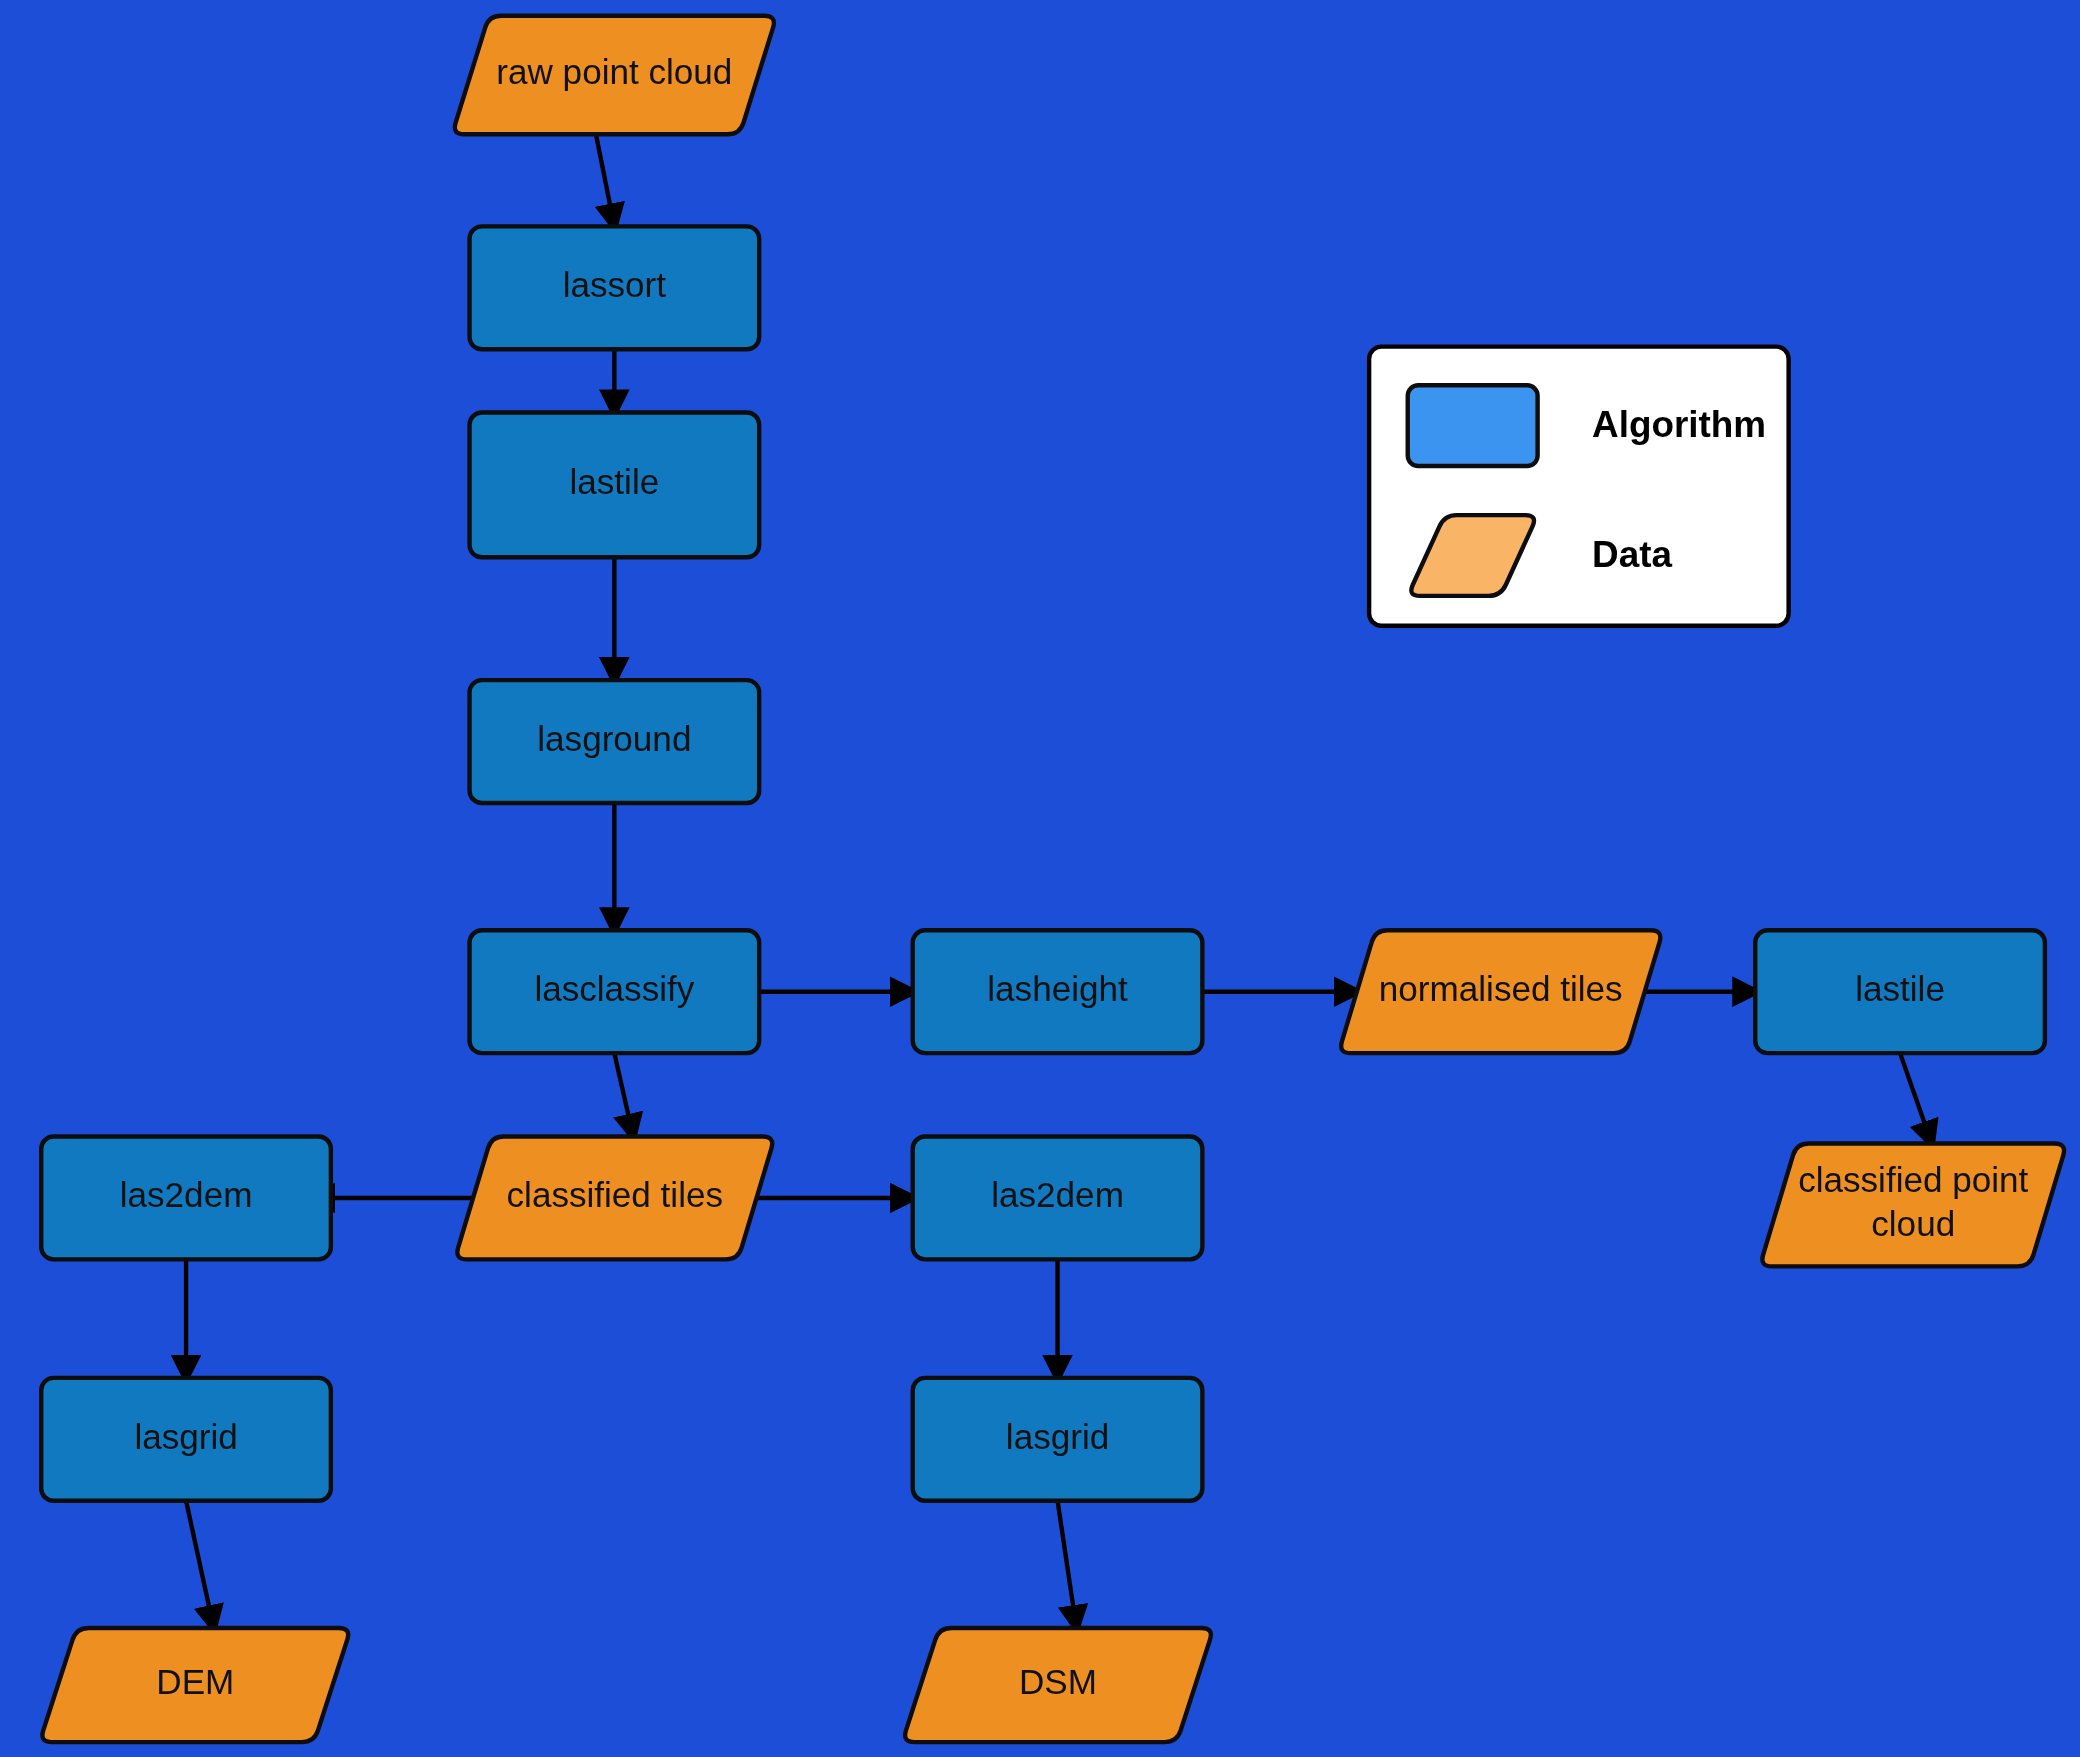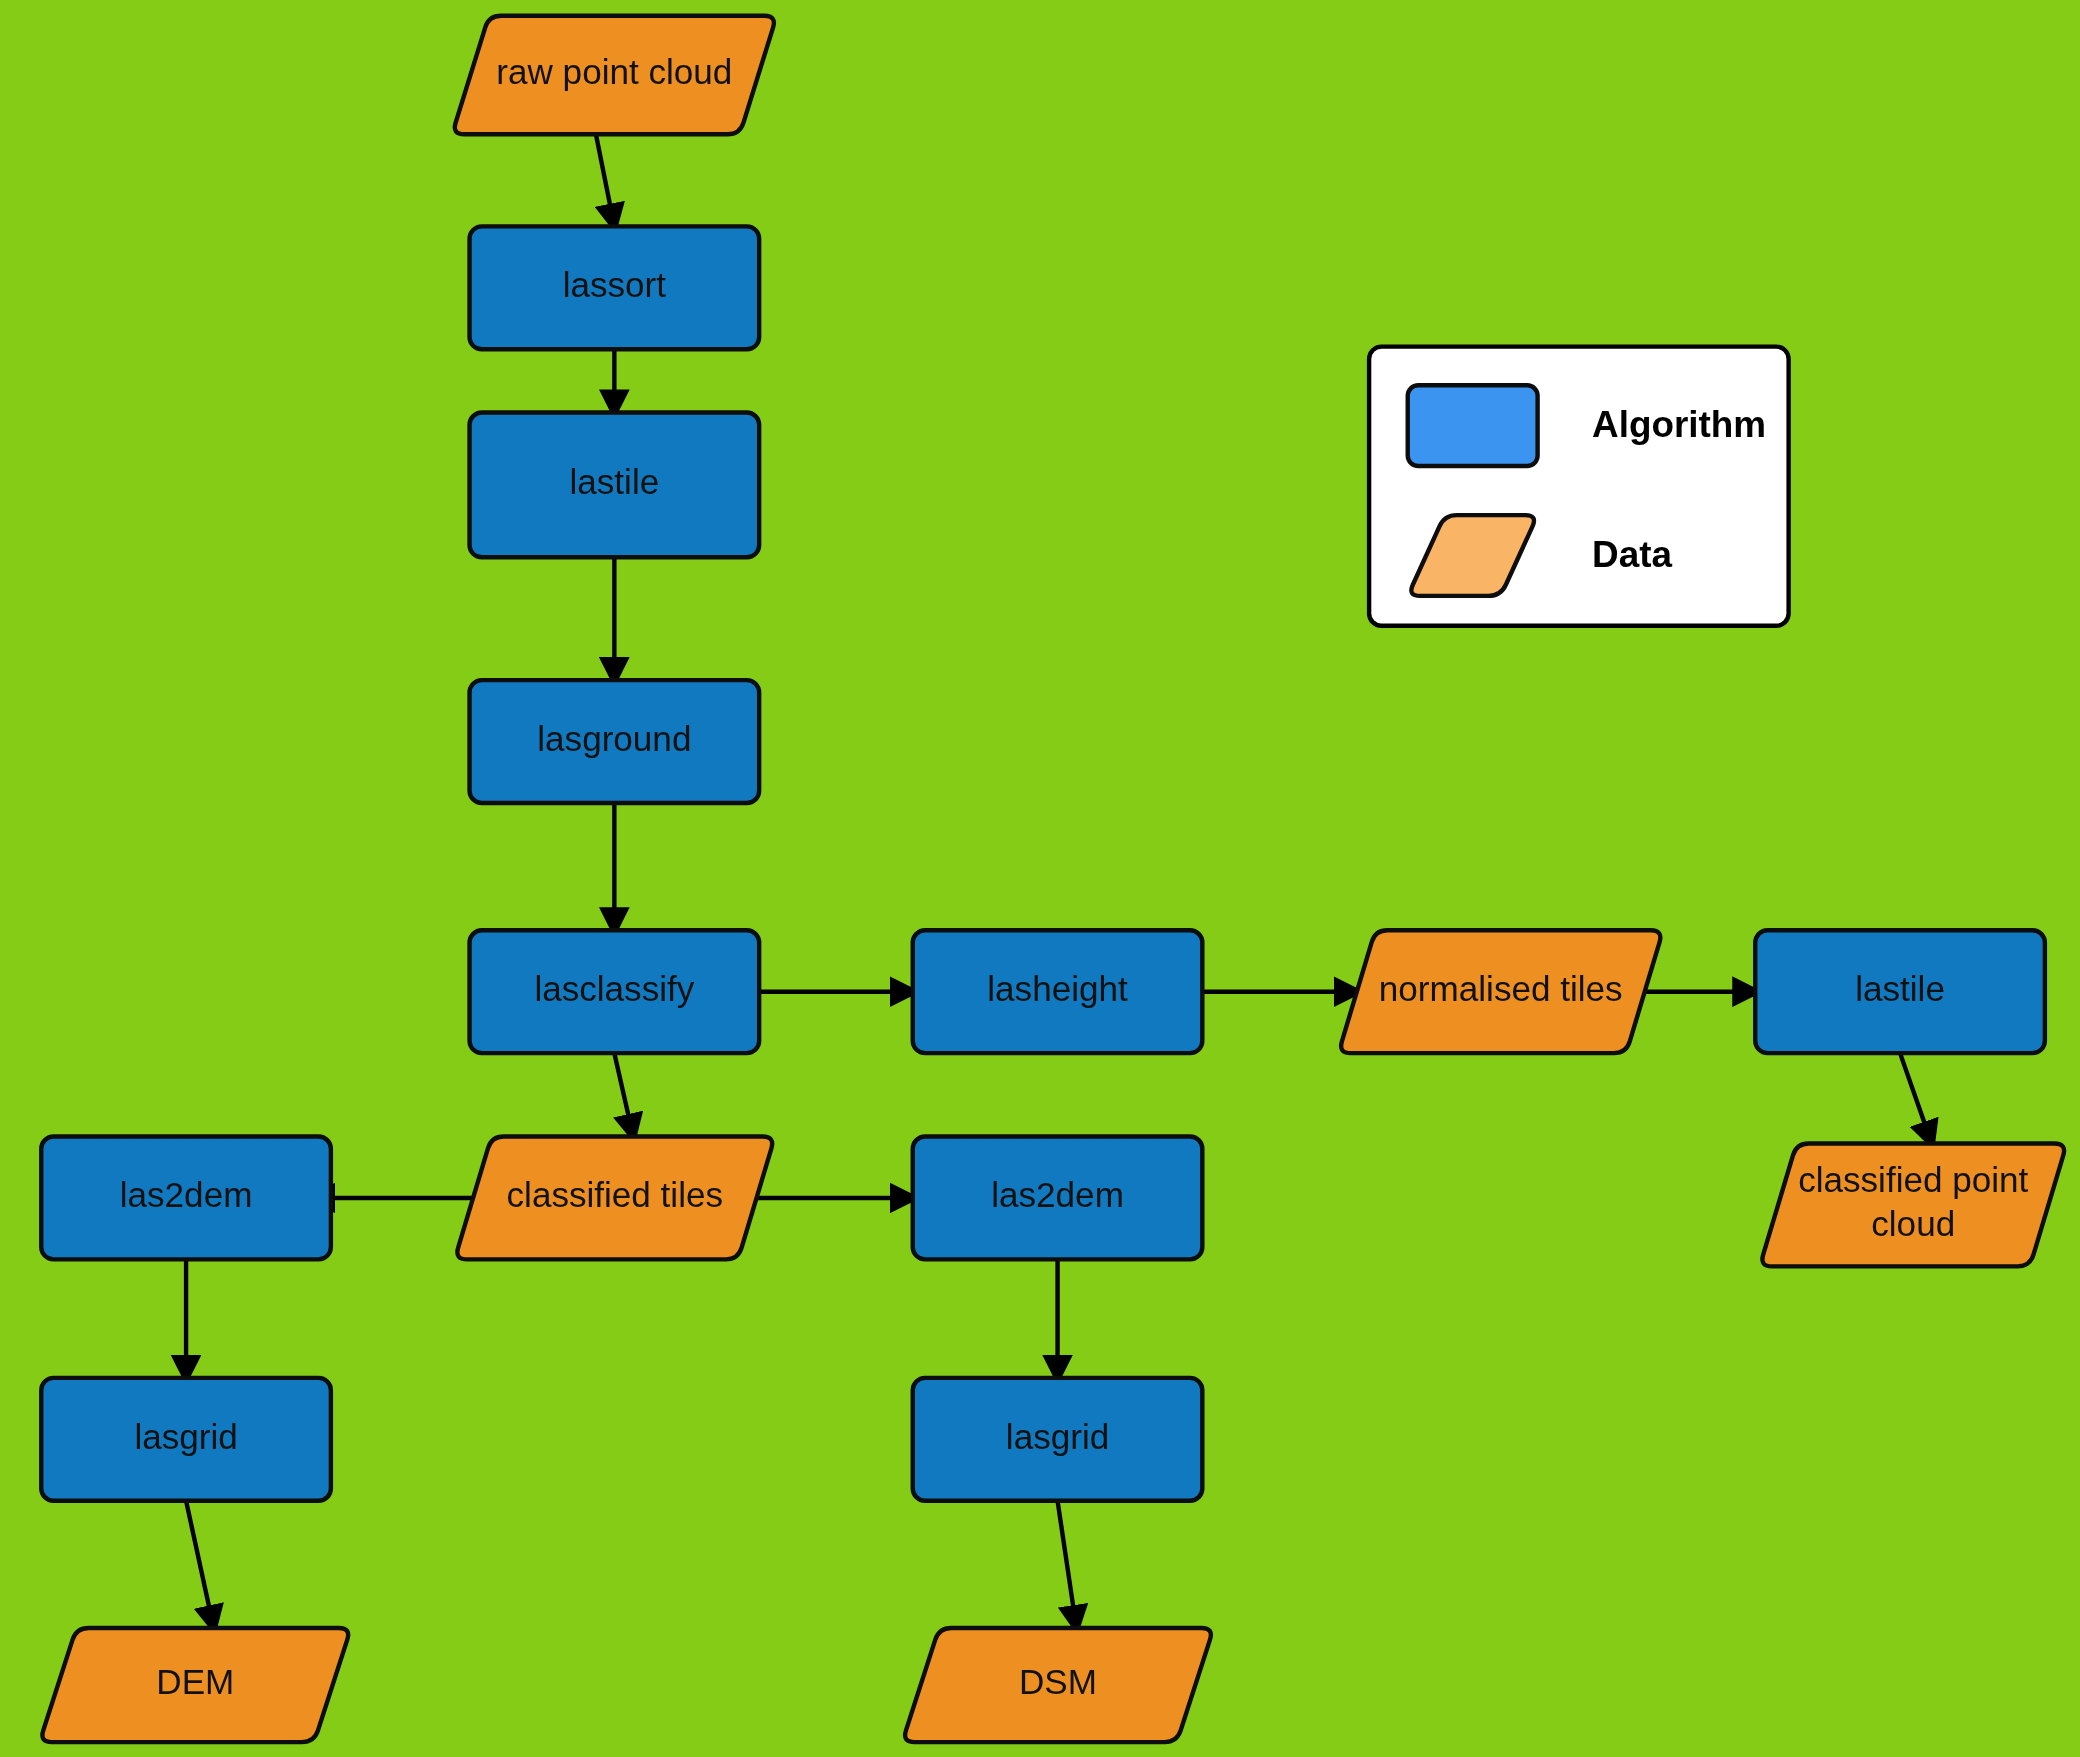--- a/index.html
+++ b/index.html
@@ -7,21 +7,21 @@
     padding: 0;
     background: #ffffff;
   }
   body {
     font-family: "Liberation Sans", sans-serif;
   }
   #canvas {
     position: relative;
     width: 2080px;
     height: 1757px;
-    background: #84cc16;
+    background: #1d4ed8;
     overflow: hidden;
   }
   #flow-svg {
     position: absolute;
     top: 0;
     left: 0;
     width: 2080px;
     height: 1757px;
   }
   .node-shape {

